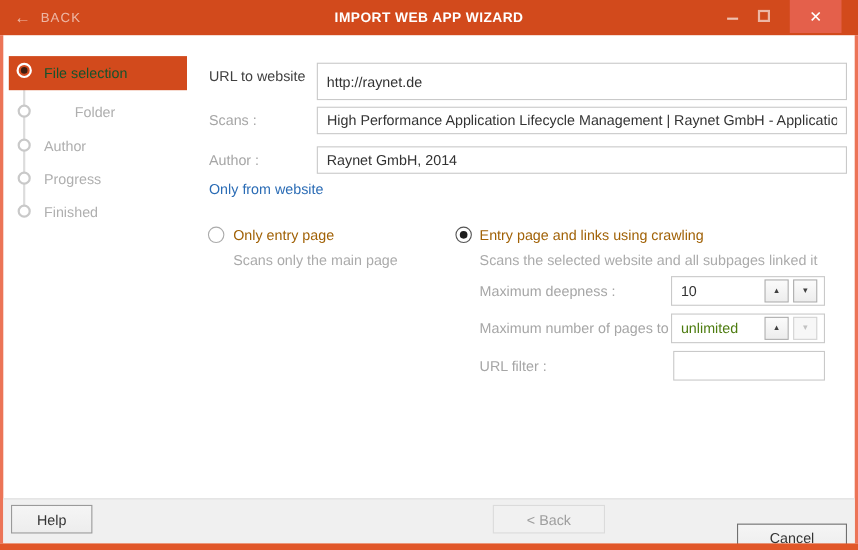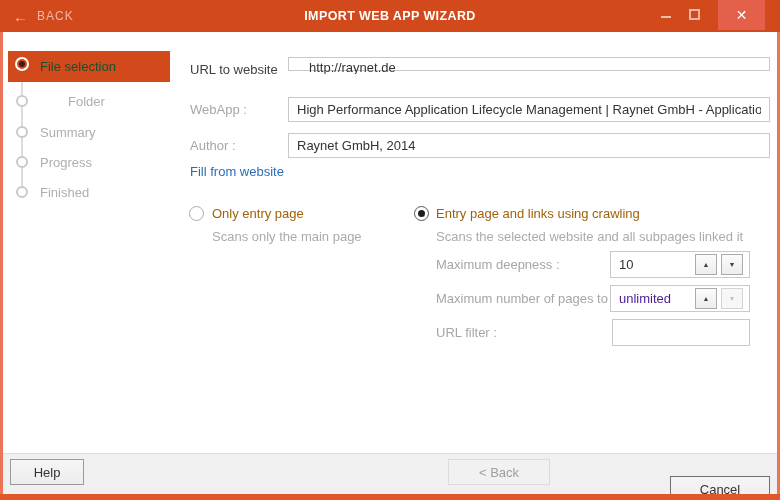--- a/index.html
+++ b/index.html
@@ -35,21 +35,21 @@
   .step-active-label { position:absolute; left:40px; top:51px; height:31px; line-height:31px; color:#14532d; font-size:13px; }
   .step-circle { position:absolute; left:16px; width:12px; height:12px; border:2px solid #C9C9C9; background:#ffffff;
                  border-radius:50%; }
   .step-label { position:absolute; left:40px; font-size:13px; color:#AFAFAF; line-height:14px; }
   
   .lbl { position:absolute; font-size:13px; color:#A6A6A6; white-space:nowrap; }
   .lbl-dark { color:#404040; }
   .field { position:absolute; border:1px solid #C9C9C9; background:#ffffff; }
   .field input { border:0; outline:none; width:100%; height:100%; padding:0 8px; font-size:13px; color:#333333;
                  font-family:"Liberation Sans","DejaVu Sans",sans-serif; background:transparent; }
-  .field input.muted { color:#4c1d95; }
+  .field input.muted { color:#4d7c0f; }
   .link { position:absolute; font-size:13px; color:#2B6CB5; cursor:pointer; white-space:nowrap; }
   .radio { position:absolute; width:15px; height:15px; border-radius:50%; background:#ffffff; }
   .radio.off { border:1px solid #ABABAB; }
   .radio.on { border:1px solid #555555; }
   .radio.on i { position:absolute; left:50%; top:50%; width:7px; height:7px; margin:-3.5px 0 0 -3.5px;
                 background:#1E1E1E; border-radius:50%; }
   .radio-label { position:absolute; font-size:13px; color:#a16207; white-space:nowrap; }
   .sub { position:absolute; font-size:13px; color:#ABABAB; white-space:nowrap; }
   .spin { position:absolute; top:2px; width:22px; height:21px; border:1px solid #ACACAC;
           background:linear-gradient(#FBFBFB,#EDEDED); display:flex; align-items:center; justify-content:center;
@@ -99,44 +99,44 @@
     <span class="step-active-circle" style="left:7px; top:6px;">
         <i></i>
       </span>
   </div>
   <div class="step-active-label">File selection</div>
 
   <span class="step-circle" style="top:95px;"></span>
   <div class="step-label" style="top:95px;margin-left:28px;">Folder</div>
 
   <span class="step-circle" style="top:126px;"></span>
-  <div class="step-label" style="top:126px;">Summary</div>
+  <div class="step-label" style="top:126px;">Author</div>
 
   <span class="step-circle" style="top:156px;"></span>
   <div class="step-label" style="top:156px;">Progress</div>
 
   <span class="step-circle" style="top:186px;"></span>
   <div class="step-label" style="top:186px;">Finished</div>
 
   <div class="lbl lbl-dark" style="left:190px; top:62px;">URL to website</div>
-  <div class="field" style="left:288px; top:57px; width:482px; height:14px;padding-left:12px;">
+  <div class="field" style="left:288px; top:57px; width:482px; height:34px;">
     <input type="text" value="http://raynet.de" style="">
   </div>
 
-  <div class="lbl" style="left:190px; top:102px;">WebApp :</div>
+  <div class="lbl" style="left:190px; top:102px;">Scans :</div>
   <div class="field" style="left:288px; top:97px; width:482px; height:25px;">
     <input type="text" value="High Performance Application Lifecycle Management | Raynet GmbH - Application Lifecyc" style="">
   </div>
 
   <div class="lbl" style="left:190px; top:138px;">Author :</div>
   <div class="field" style="left:288px; top:133px; width:482px; height:25px;">
     <input type="text" value="Raynet GmbH, 2014" style="">
   </div>
 
-  <div class="link" style="left:190px; top:164px;">Fill from website</div>
+  <div class="link" style="left:190px; top:164px;">Only from website</div>
 
   <span class="radio off" style="left:189px; top:206px;"></span>
   <div class="radio-label" style="left:212px; top:206px;">Only entry page</div>
   <div class="sub" style="left:212px; top:229px;">Scans only the main page</div>
 
   <span class="radio on" style="left:414px; top:206px;">
       <i></i>
     </span>
   <div class="radio-label" style="left:436px; top:206px;">Entry page and links using crawling</div>
   <div class="sub" style="left:436px; top:229px;">Scans the selected website and all subpages linked it</div>

